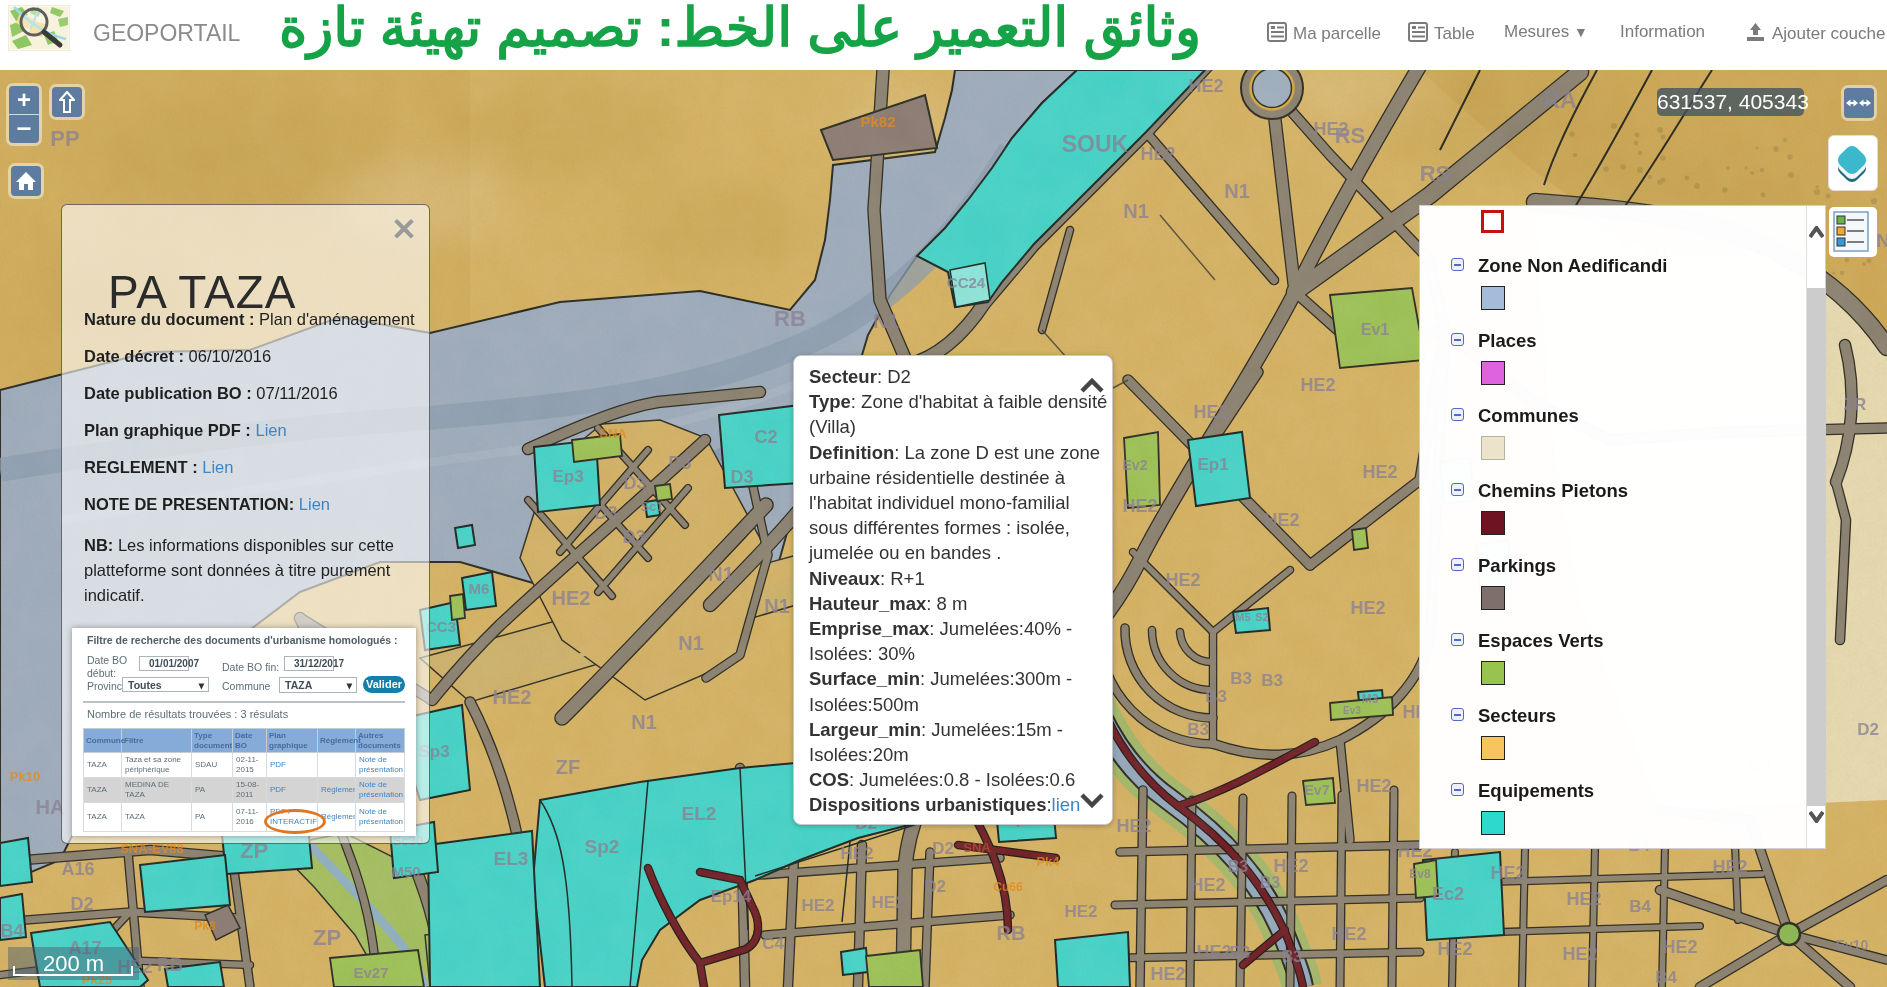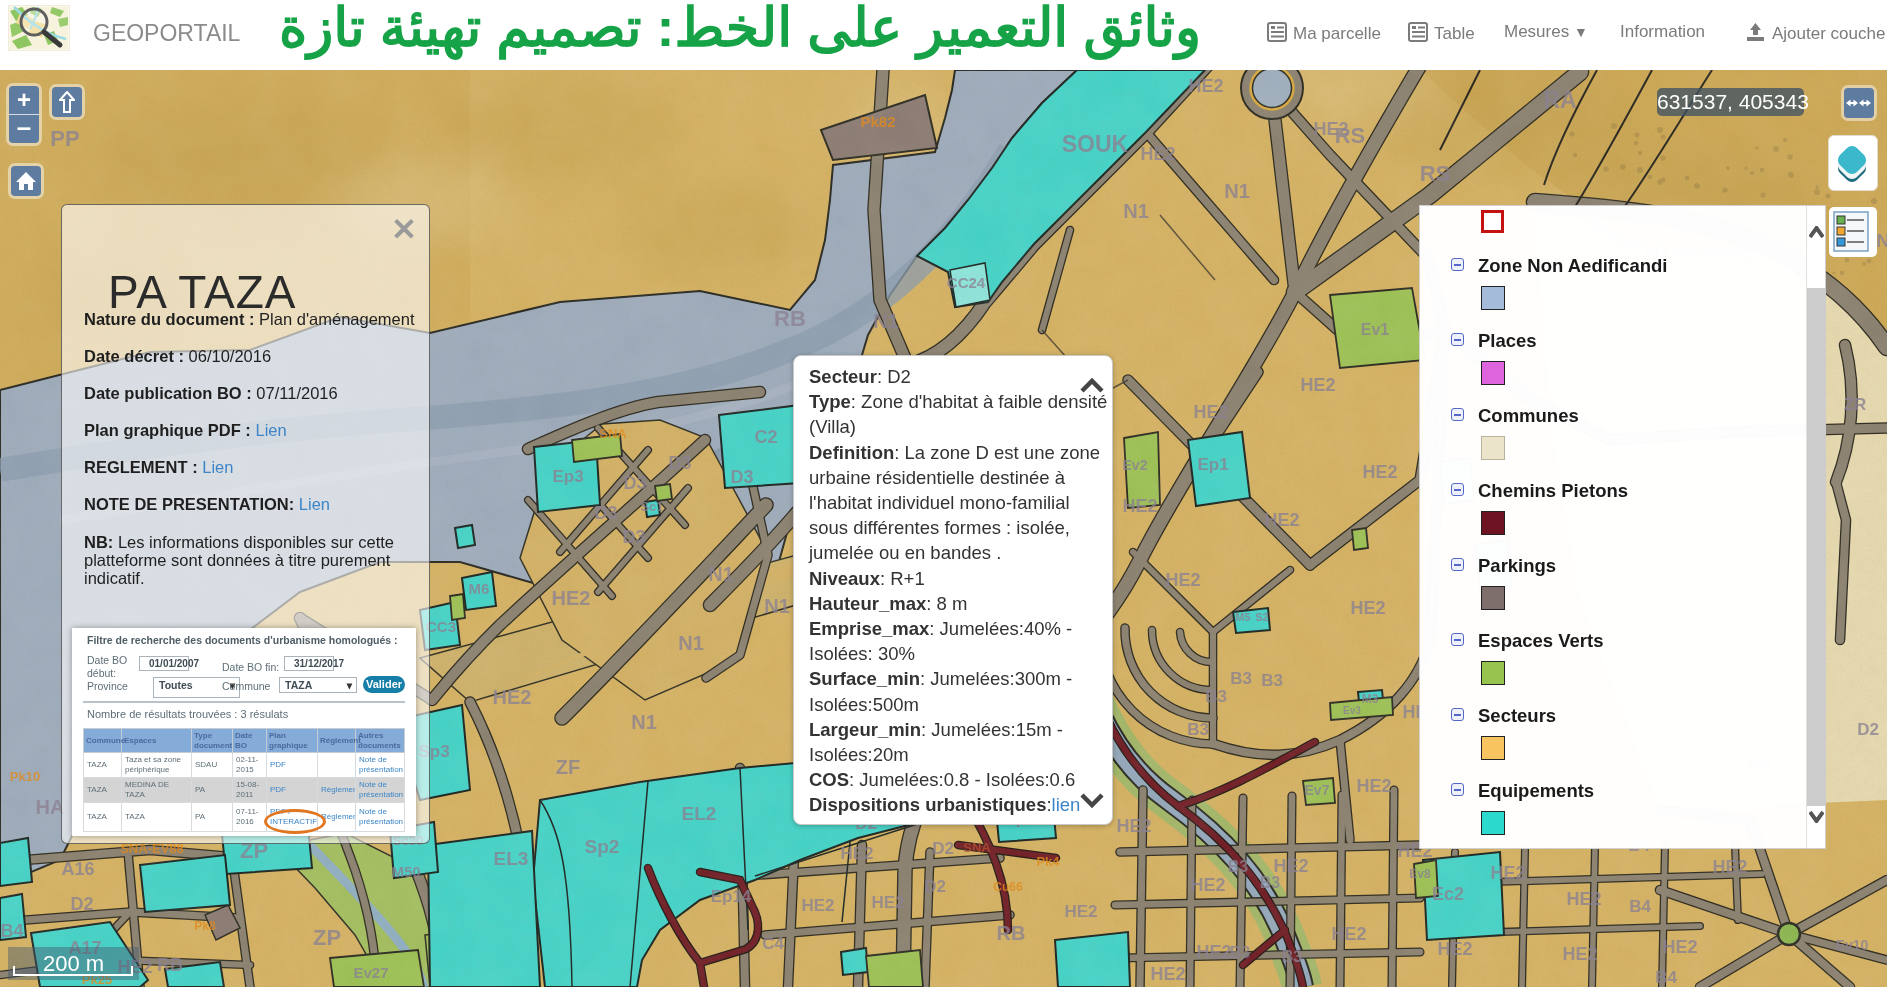--- a/index.html
+++ b/index.html
@@ -637,39 +637,39 @@
 
 <div id="lpanel">
   <div class="x">✕</div>
   <h1>PA TAZA</h1>
   <div class="pl" style="top:105px;"><b>Nature du document :</b> Plan d'aménagement</div>
   <div class="pl" style="top:142px;"><b>Date décret :</b> 06/10/2016</div>
   <div class="pl" style="top:179px;"><b>Date publication BO :</b> 07/11/2016</div>
   <div class="pl" style="top:216px;"><b>Plan graphique PDF :</b> <span class="lk">Lien</span></div>
   <div class="pl" style="top:253px;"><b>REGLEMENT :</b> <span class="lk">Lien</span></div>
   <div class="pl" style="top:290px;"><b>NOTE DE PRESENTATION:</b> <span class="lk">Lien</span></div>
-  <div class="pl" style="top:328px; white-space:normal; width:320px; line-height:18px;"><b>NB:</b> Les informations disponibles sur cette platteforme sont données à titre purement indicatif.</div>
+  <div class="pl" style="top:328px; white-space:normal; width:320px; line-height:25px;"><b>NB:</b> Les informations disponibles sur cette platteforme sont données à titre purement indicatif.</div>
   <div id="fpanel">
     <div style="position:absolute; left:15px; top:6px; font-weight:bold; font-size:10.5px; color:#4e5d66; white-space:nowrap;">Filtre de recherche des documents d'urbanisme homologués :</div>
     <div style="position:absolute; left:15px; top:26px; width:50px; line-height:13px;">Date BO début:</div>
     <div class="inp" style="left:67px; top:28px; width:50px; height:15px;">01/01/2007</div>
     <div style="position:absolute; left:150px; top:33px;">Date BO fin:</div>
     <div class="inp" style="left:212px; top:28px; width:50px; height:15px;">31/12/2017</div>
     <div style="position:absolute; left:15px; top:52px;">Province</div>
-    <div class="sel" style="left:81px; top:49px; width:87px; height:21px;">Toutes</div>
+    <div class="sel" style="left:50px; top:49px; width:87px; height:15px;">Toutes</div>
     <div style="position:absolute; left:150px; top:52px;">Commune</div>
     <div class="sel" style="left:207px; top:49px; width:78px; height:16px;">TAZA</div>
     <div style="position:absolute; left:291px; top:48px; width:42px; height:17px; background:#177fa7; border-radius:9px; color:#fff; font-weight:bold; font-size:11px; text-align:center; line-height:17px;">Valider</div>
     <div style="position:absolute; left:11px; top:73px; width:322px; height:2px; background:#b9c2c8;"></div>
     <div style="position:absolute; left:15px; top:80px; font-size:11px;">Nombre de résultats trouvées : 3 résulats</div>
     <table id="ftable">
 <tbody>
             <tr style="height:24px;">
               <th style="width:38px;">Commune</th>
-              <th style="width:70px;">Espaces</th>
+              <th style="width:70px;">Filtre</th>
               <th style="width:41px;">Type<br>document</th>
               <th style="width:34px;">Date BO</th>
               <th style="width:51px;">Plan<br>graphique</th>
               <th style="width:38px;">Réglement</th>
               <th>Autres<br>documents</th>
             </tr>
 <tr style="height:25px;">
               <td>TAZA</td>
               <td>Taza et sa zone<br>périphérique</td>
               <td>SDAU</td>

